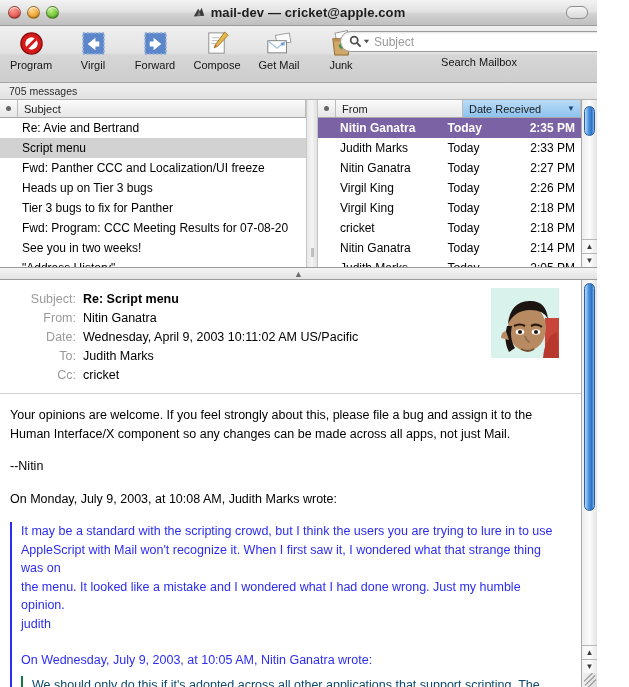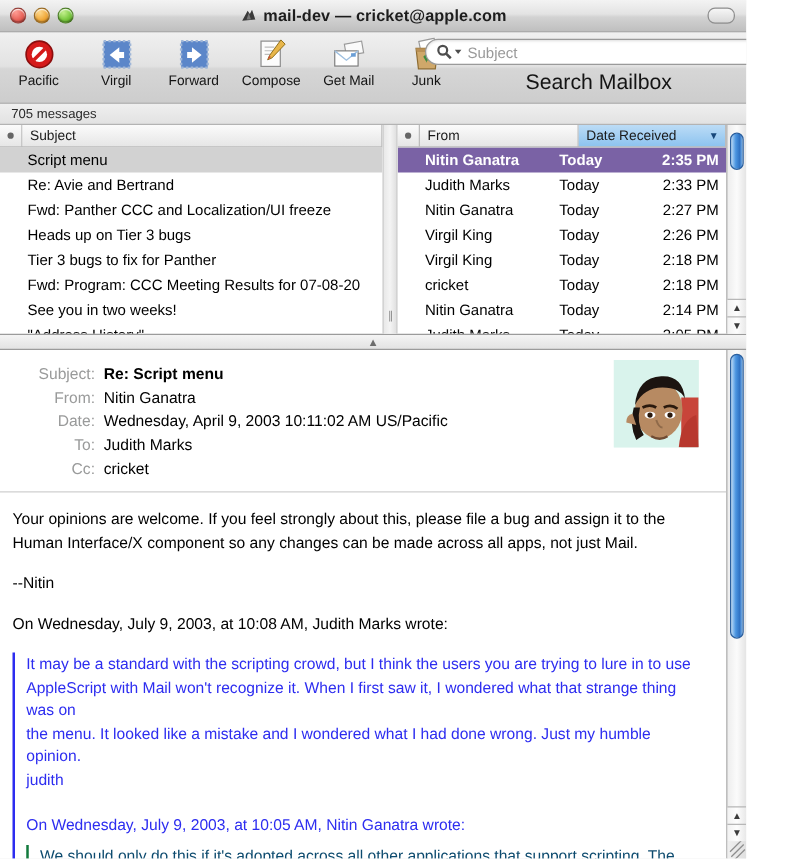--- a/index.html
+++ b/index.html
@@ -85,21 +85,21 @@
   }
   .search-field {
     width: 278px; height: 21px; box-sizing: border-box;
     border: 1px solid #9a9a9a; border-radius: 11px;
     background: #fff;
     display: flex; align-items: center;
     padding: 0 8px;
     box-shadow: inset 0 1px 2px rgba(0,0,0,.12);
   }
   .search-ph { font-size: 12px; color: #9a9a9a; margin-left: 4px; }
-  .search-lbl { font-size: 17px; color: #141414; margin-top: 4px; }
+  .search-lbl { font-size: 11px; color: #141414; margin-top: 4px; }
 
   
   .status-strip {
     flex: 0 0 16px;
     background: linear-gradient(to bottom,#efefef,#e2e2e2);
     border-bottom: 1px solid #b3b3b3;
     font-size: 10.5px; color: #2a2a2a;
     display: flex; align-items: center;
     padding-left: 9px;
   }
@@ -285,21 +285,21 @@
   <div class="toolbar">
 
     <div class="tb-item">
       <span class="ico">
         <svg width="27" height="27" viewBox="0 0 28 28">
           <circle cx="14" cy="14" r="11" fill="#d51a1a" stroke="#8c0d0d" stroke-width="1.4"></circle>
           <circle cx="14" cy="14" r="6.4" fill="#fff"></circle>
           <rect x="7.4" y="12.6" width="13.2" height="2.9" fill="#d51a1a" transform="rotate(-45 14 14)"></rect>
         </svg>
       </span>
-      <span class="lbl">Pacific</span>
+      <span class="lbl">Program</span>
     </div>
 
     <div class="tb-item">
       <span class="ico">
         <svg width="27" height="27" viewBox="0 0 28 28">
           <rect x="3" y="3" width="22" height="22" fill="#5b86c9" stroke="#9fb6d8" stroke-width="2" stroke-dasharray="2 2"></rect>
           <path d="M16 8 L16 12 L20 12 L20 17 L16 17 L16 21 L8 14.5 Z" fill="#ffffff"></path>
         </svg>
       </span>
       <span class="lbl">Virgil</span>
@@ -377,25 +377,25 @@
     <div class="pane pane-subject">
       <div class="col-head">
         <div class="ch dot-col">
             <span class="dot"></span>
           </div>
         <div class="ch flex">
             <span>Subject</span>
           </div>
       </div>
       <div class="rows">
+        <div class="row">
+            <span>Re: Avie and Bertrand</span>
+          </div>
         <div class="row sel">
             <span>Script menu</span>
-          </div>
-        <div class="row">
-            <span>Re: Avie and Bertrand</span>
           </div>
         <div class="row">
             <span>Fwd: Panther CCC and Localization/UI freeze</span>
           </div>
         <div class="row">
             <span>Heads up on Tier 3 bugs</span>
           </div>
         <div class="row">
             <span>Tier 3 bugs to fix for Panther</span>
           </div>
@@ -536,21 +536,21 @@
           </svg>
         </div>
       </div>
 
       <div class="body-text">
         <p class="para">
           <span>Your opinions are welcome.  If you feel strongly about this, please file a bug and assign it to the Human</span>
           <span>Interface/X component so any changes can be made across all apps, not just Mail.</span>
         </p>
         <p class="para">--Nitin</p>
-        <p class="para">On Wednesday, July 9, 2003, at 10:08 AM, Judith Marks wrote:</p>
+        <p class="para">On Monday, July 9, 2003, at 10:08 AM, Judith Marks wrote:</p>
 
         <div class="quote1">
           <p class="qline">It may be a standard with the scripting crowd, but I think the users you are trying to lure in to use</p>
           <p class="qline">AppleScript with Mail won't recognize it. When I first saw it, I wondered what that strange thing was on</p>
           <p class="qline">the menu. It looked like a mistake and I wondered what I had done wrong. Just my humble opinion.</p>
           <p class="qline">judith</p>
           <p class="qline" style="margin-top:18px">On Wednesday, July 9, 2003, at 10:05  AM, Nitin Ganatra wrote:</p>
           <div class="quote-green">
             <p class="qline">We should only do this if it's adopted across all other applications that support scripting.  The script</p>
           </div>

